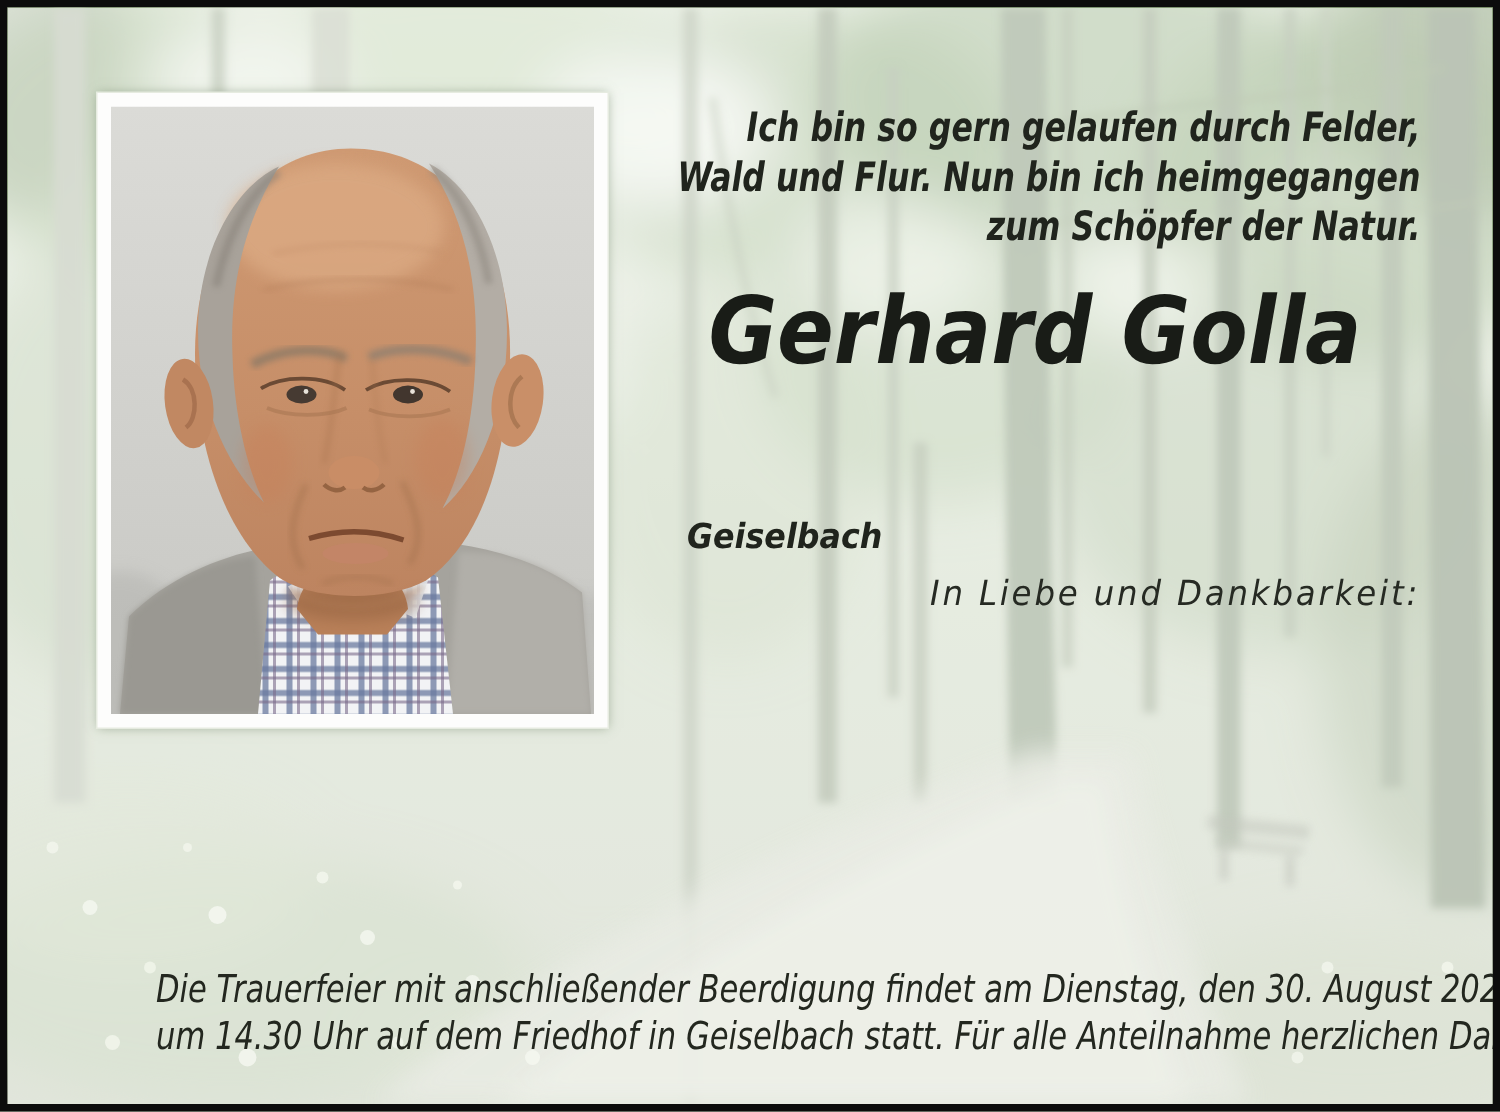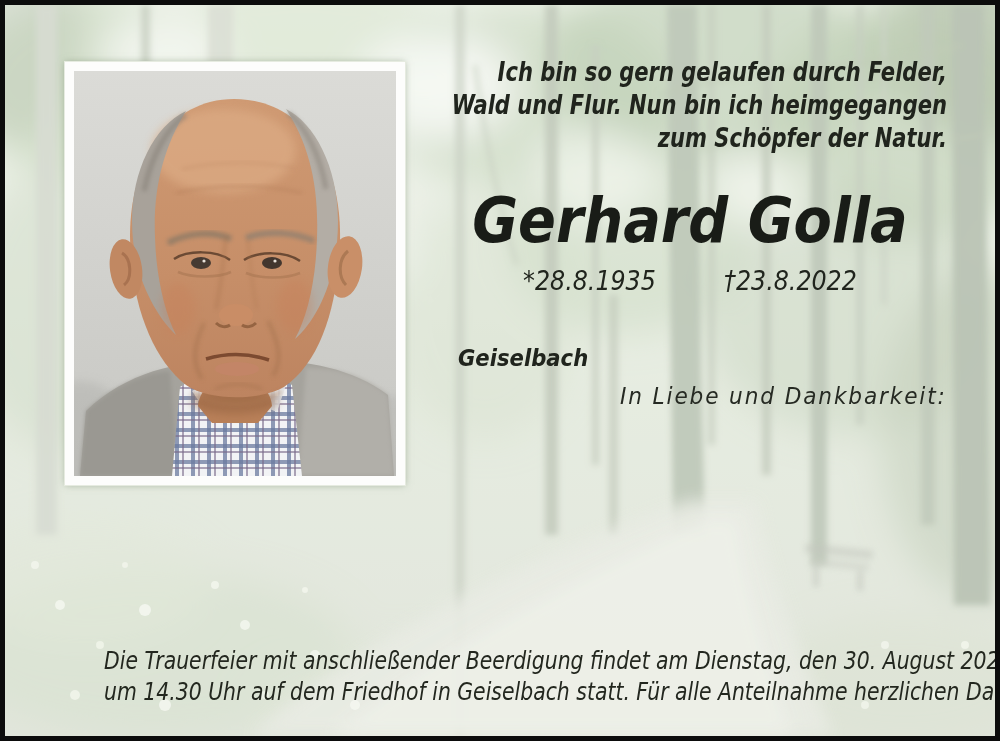--- a/index.html
+++ b/index.html
@@ -11,21 +11,21 @@
 
   
   .photo-frame{position:absolute;left:60px;top:57px;width:340px;height:423px;
                background:#fdfdfc;padding:9px;box-sizing:border-box;
                box-shadow:0 0 0 1px #e6ebe0, 0 0 7px rgba(110,130,100,.55);}
   .photo-frame svg{display:block;width:322px;height:405px;}
 
   
   .txt{color:#20241d;font-style:italic;position:absolute;}
 
-  .poem{top:50px;right:48px;width:700px;text-align:right;
+  .poem{top:64px;right:48px;width:700px;text-align:right;
         font-size:27px;font-weight:bold;line-height:33px;}
   .poem .line{white-space:nowrap;transform:scaleX(.78);transform-origin:100% 50%;}
 
   .name{left:425px;top:183px;width:520px;margin:0;text-align:center;
         font-size:62px;line-height:66px;font-weight:bold;font-style:italic;
         white-space:nowrap;transform:scaleX(.9);transform-origin:50% 50%;color:#191c17;}
 
   .dates{left:425px;top:260px;width:520px;display:flex;justify-content:center;
          gap:50px;font-size:27px;font-weight:normal;}
   .dates span{white-space:nowrap;transform:scaleX(.88);}
@@ -243,24 +243,20 @@
     </svg>
   </div>
 
   <div class="txt poem">
     <div class="line">Ich bin so gern gelaufen durch Felder,</div>
     <div class="line">Wald und Flur. Nun bin ich heimgegangen</div>
     <div class="line">zum Schöpfer der Natur.</div>
   </div>
 
   <h1 class="txt name">Gerhard Golla</h1>
-  <div class="txt dates">
-    <span>*28.8.1935</span>
-    <span>†23.8.2022</span>
-  </div>
 
   <div class="txt place">Geiselbach</div>
 
   <div class="txt tribute-heading">In Liebe und Dankbarkeit:</div>
 
   <div class="txt funeral">
     <div class="line">Die Trauerfeier mit anschließender Beerdigung findet am Dienstag, den 30. August 2022,</div>
     <div class="line">um 14.30 Uhr auf dem Friedhof in Geiselbach statt. Für alle Anteilnahme herzlichen Dank.</div>
   </div>
 

